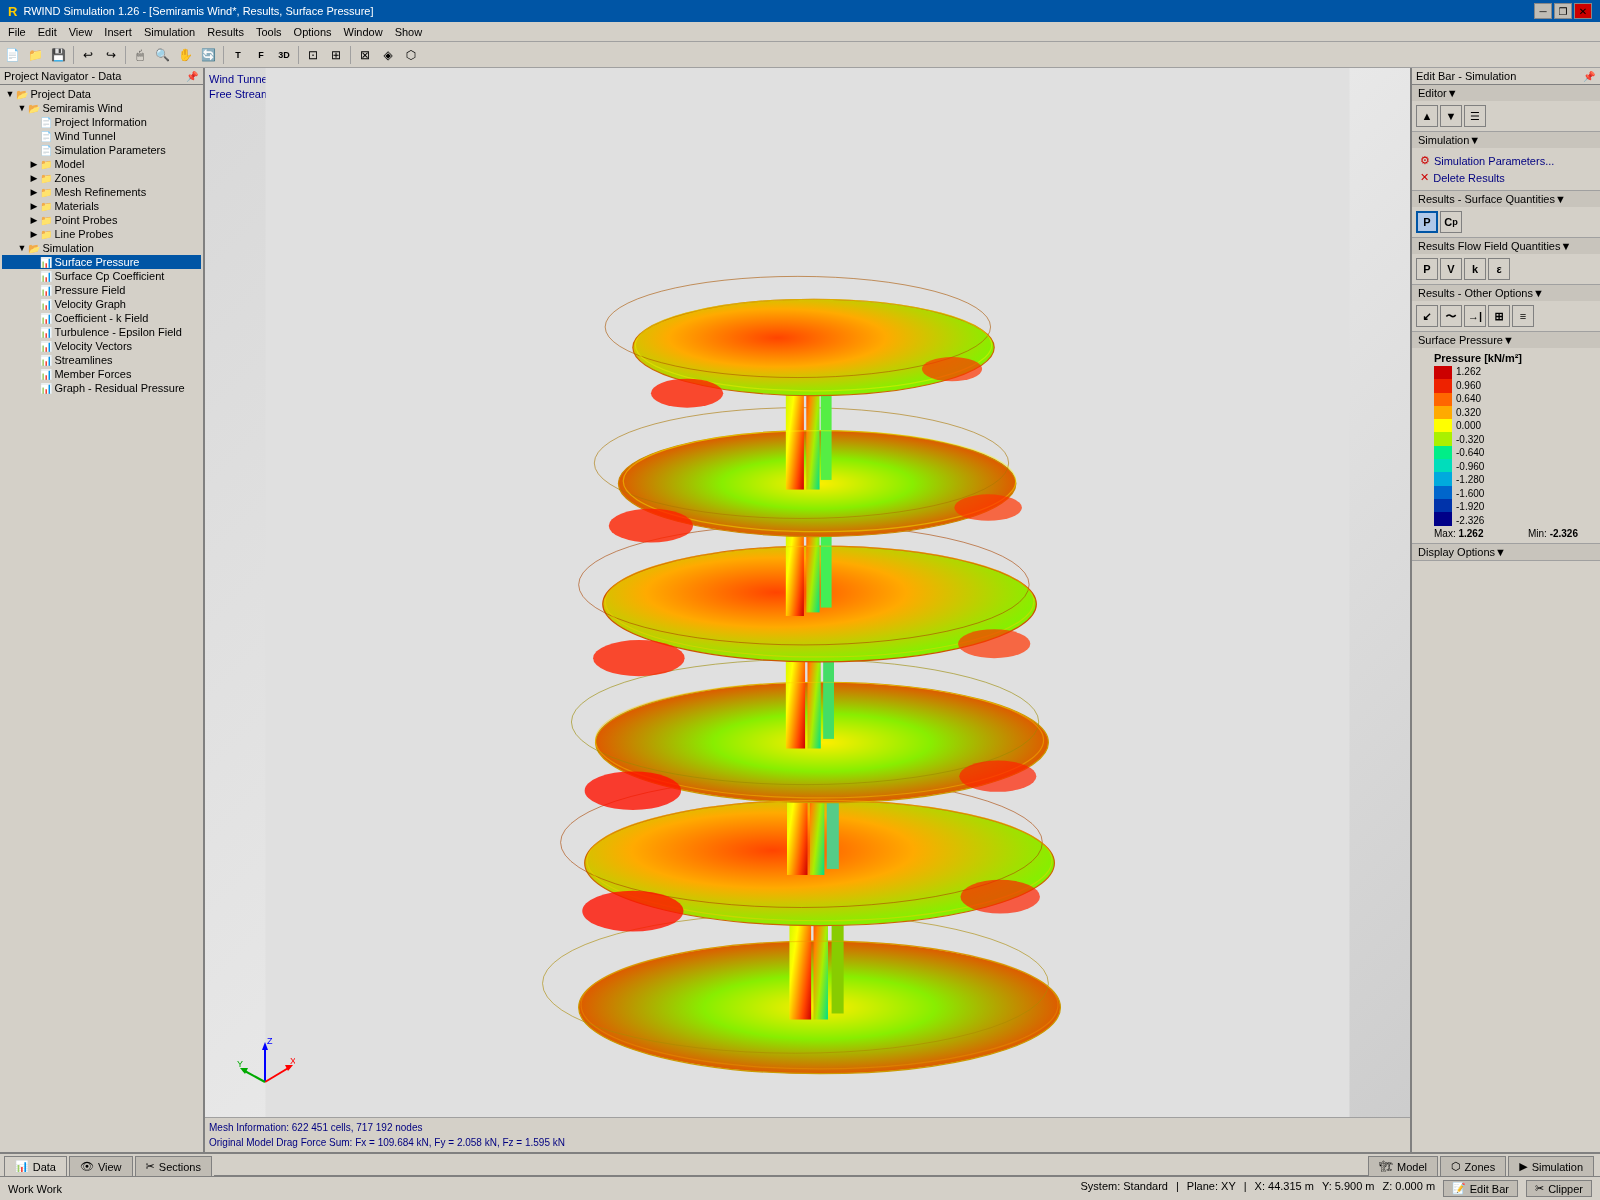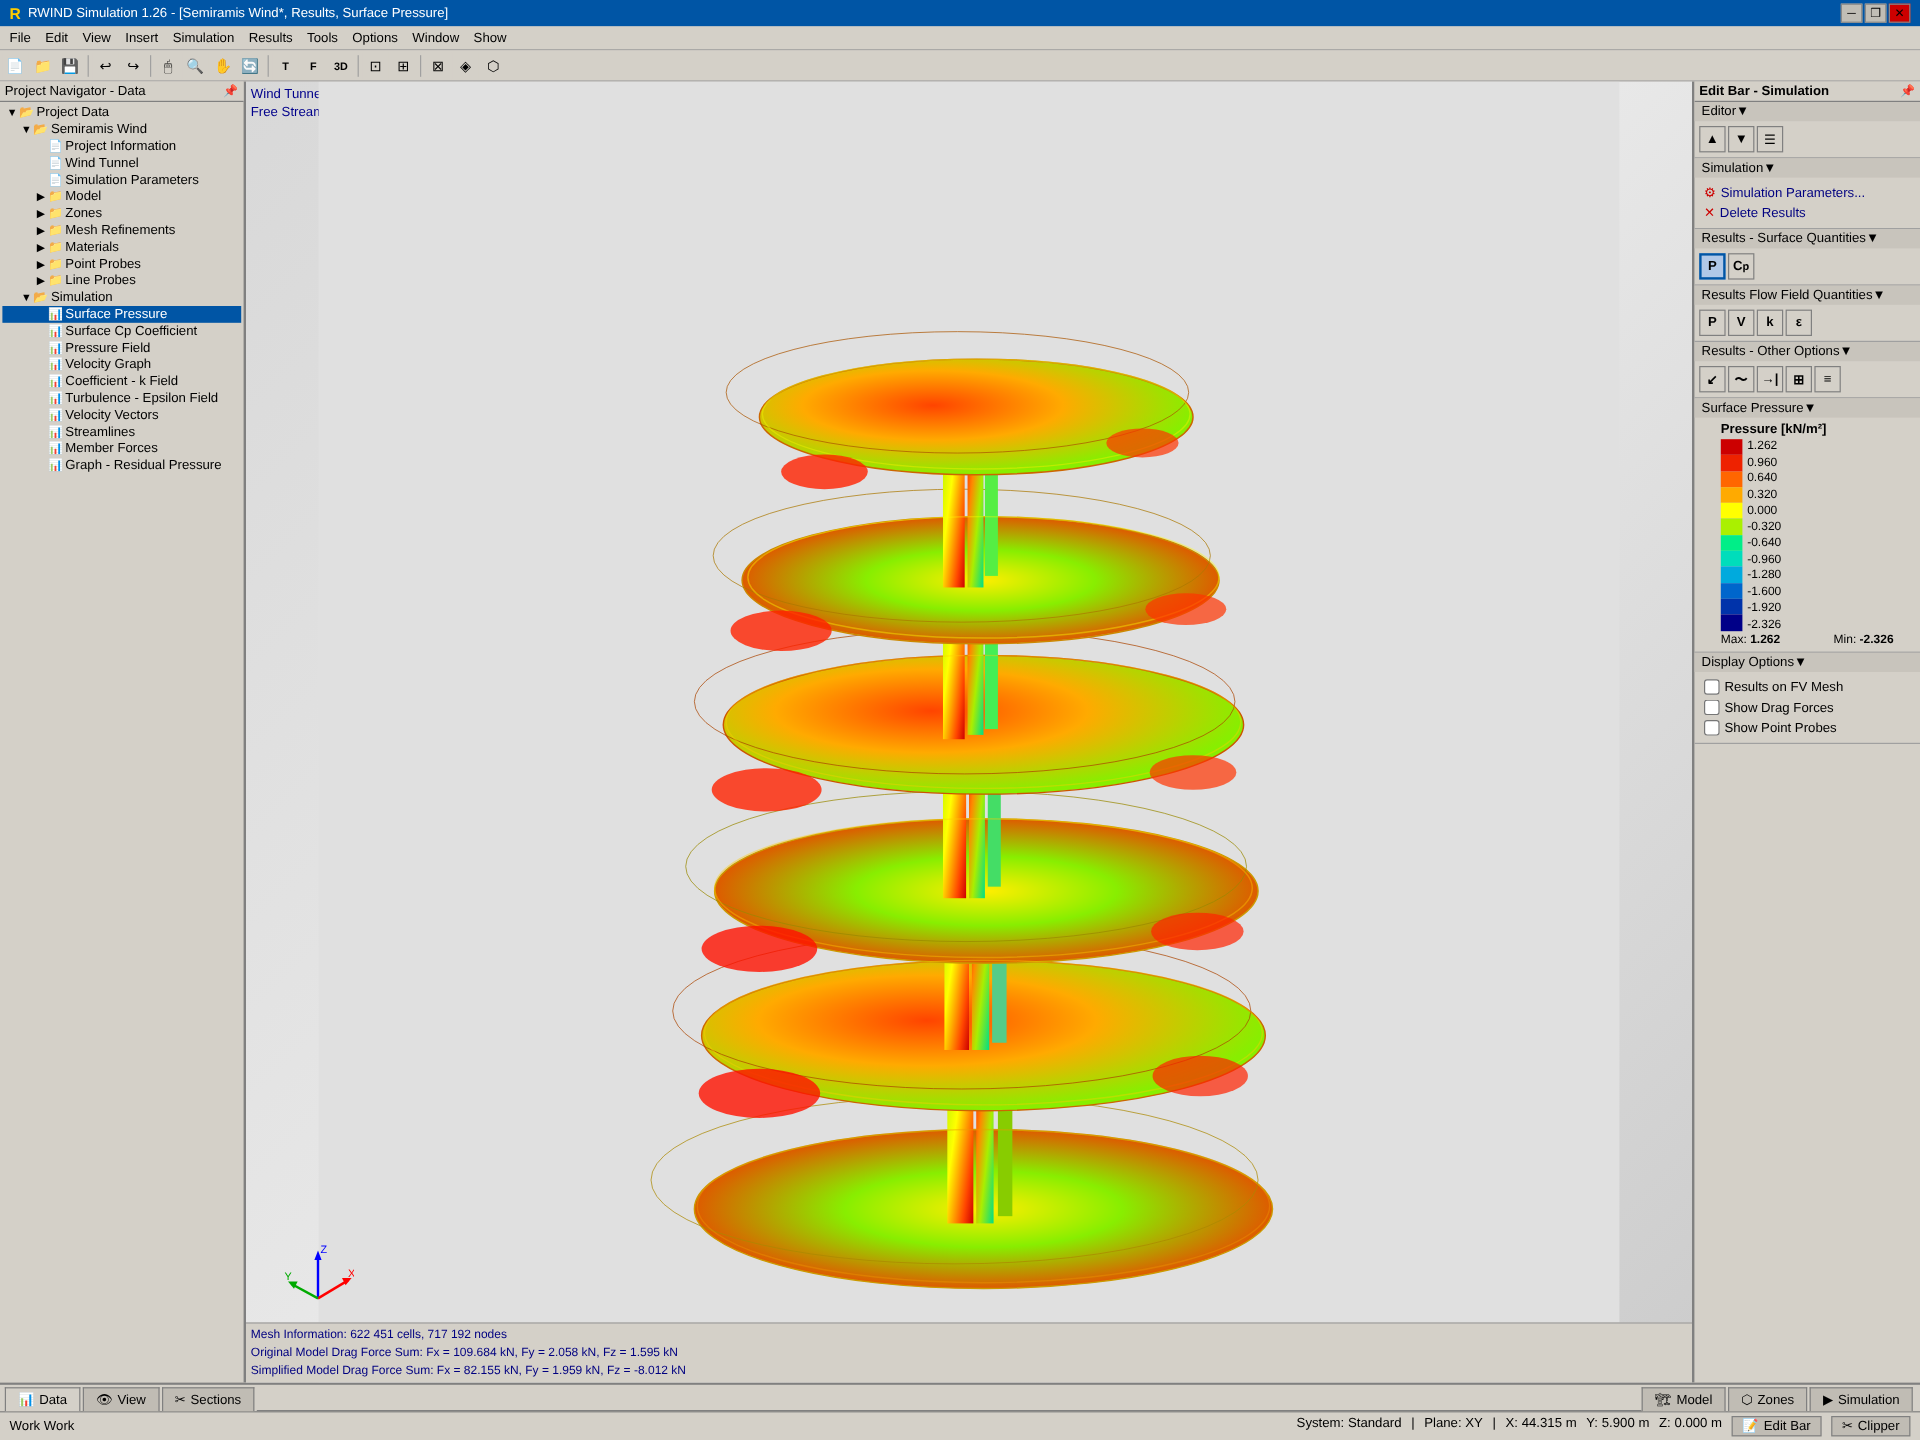--- a/index.html
+++ b/index.html
@@ -37,21 +37,21 @@
     .tree-label { font-size: 11px; }
 
     
     #viewport { flex: 1; background: #e8e8e8; position: relative; overflow: hidden; }
     #viewport-info { position: absolute; top: 4px; left: 4px; font-size: 11px; color: #00008b; line-height: 1.4; }
     #viewport-axes { position: absolute; bottom: 60px; left: 30px; width: 60px; height: 60px; }
     #viewport-bottom-info { position: absolute; bottom: 0; left: 0; right: 0; background: #d4d0c8; border-top: 1px solid #a0a0a0; padding: 2px 4px; font-size: 10px; color: #000080; line-height: 1.5; }
 
     
     #right-panel { width: 190px; background: #d4d0c8; border-left: 2px solid #808080; display: flex; flex-direction: column; overflow-y: auto; }
-    #right-panel-header { background: #d4d0c8; padding: 2px 4px; font-size: 11px; border-bottom: 1px solid #808080; display: flex; justify-content: space-between; align-items: center; font-weight: bold; }
+    #right-panel-header { background: #d4d0c8; padding: 2px 4px; font-size: 11px; border-bottom: 1px solid #808080; display: flex; justify-content: space-between; align-items: center; }
     .right-section { border-bottom: 1px solid #a0a0a0; }
     .right-section-header { background: #c8c4bc; padding: 2px 6px; font-size: 11px; display: flex; align-items: center; }
     .right-section-content { padding: 4px 6px; }
     .editor-buttons { display: flex; gap: 2px; padding: 4px 4px; }
     .editor-btn { width: 22px; height: 22px; background: #d4d0c8; border: 1px solid #808080; display: flex; align-items: center; justify-content: center; font-size: 11px; cursor: pointer; }
     .sim-link { display: flex; align-items: center; gap: 4px; padding: 2px 2px; font-size: 11px; cursor: pointer; color: #000080; text-decoration: none; }
     .results-buttons { display: flex; gap: 2px; padding: 4px 4px; }
     .results-btn { width: 22px; height: 22px; background: #d4d0c8; border: 1px solid #808080; display: flex; align-items: center; justify-content: center; font-size: 11px; cursor: pointer; font-weight: bold; }
     .results-btn.active { background: #b0c8e8; border: 2px solid #0055a5; }
 
@@ -374,21 +374,20 @@
         <text x="55" y="32" font-size="9" fill="#ff0000">X</text>
         <line x1="30" y1="50" x2="8" y2="38" stroke="#00aa00" stroke-width="2"></line>
         <polygon points="5,36 13,36 10,42" fill="#00aa00"></polygon>
         <text x="2" y="35" font-size="9" fill="#00aa00">Y</text>
       </svg>
     </div>
 
     <div id="viewport-bottom-info">
       <div>Mesh Information: 622 451 cells, 717 192 nodes</div>
       <div>Original Model Drag Force Sum: Fx = 109.684 kN, Fy = 2.058 kN, Fz = 1.595 kN</div>
-      <div>Simplified Model Drag Force Sum: Fx = 82.155 kN, Fy = 1.959 kN, Fz = -8.012 kN</div>
     </div>
   </div>
 
   <div id="right-panel">
     <div id="right-panel-header">
       <span>Edit Bar - Simulation</span>
       <span class="panel-pin">📌</span>
     </div>
 
     <div class="right-section">
@@ -500,34 +499,20 @@
           <span>Min: <strong>-2.326</strong></span>
         </div>
       </div>
     </div>
 
     <div class="right-section">
       <div class="right-section-header">
         <span>Display Options</span>
         <span style="cursor:pointer;">▼</span>
       </div>
-      <div class="right-section-content">
-        <label class="checkbox-row">
-          <input type="checkbox" style="">
-          <span>Results on FV Mesh</span>
-        </label>
-        <label class="checkbox-row">
-          <input type="checkbox" style="">
-          <span>Show Drag Forces</span>
-        </label>
-        <label class="checkbox-row">
-          <input type="checkbox" style="">
-          <span>Show Point Probes</span>
-        </label>
-      </div>
     </div>
   </div>
 </div>
 
 <div id="bottom-tabs">
   <div class="bottom-tab active">
     <span>📊</span>
     <span>Data</span>
   </div>
   <div class="bottom-tab">

